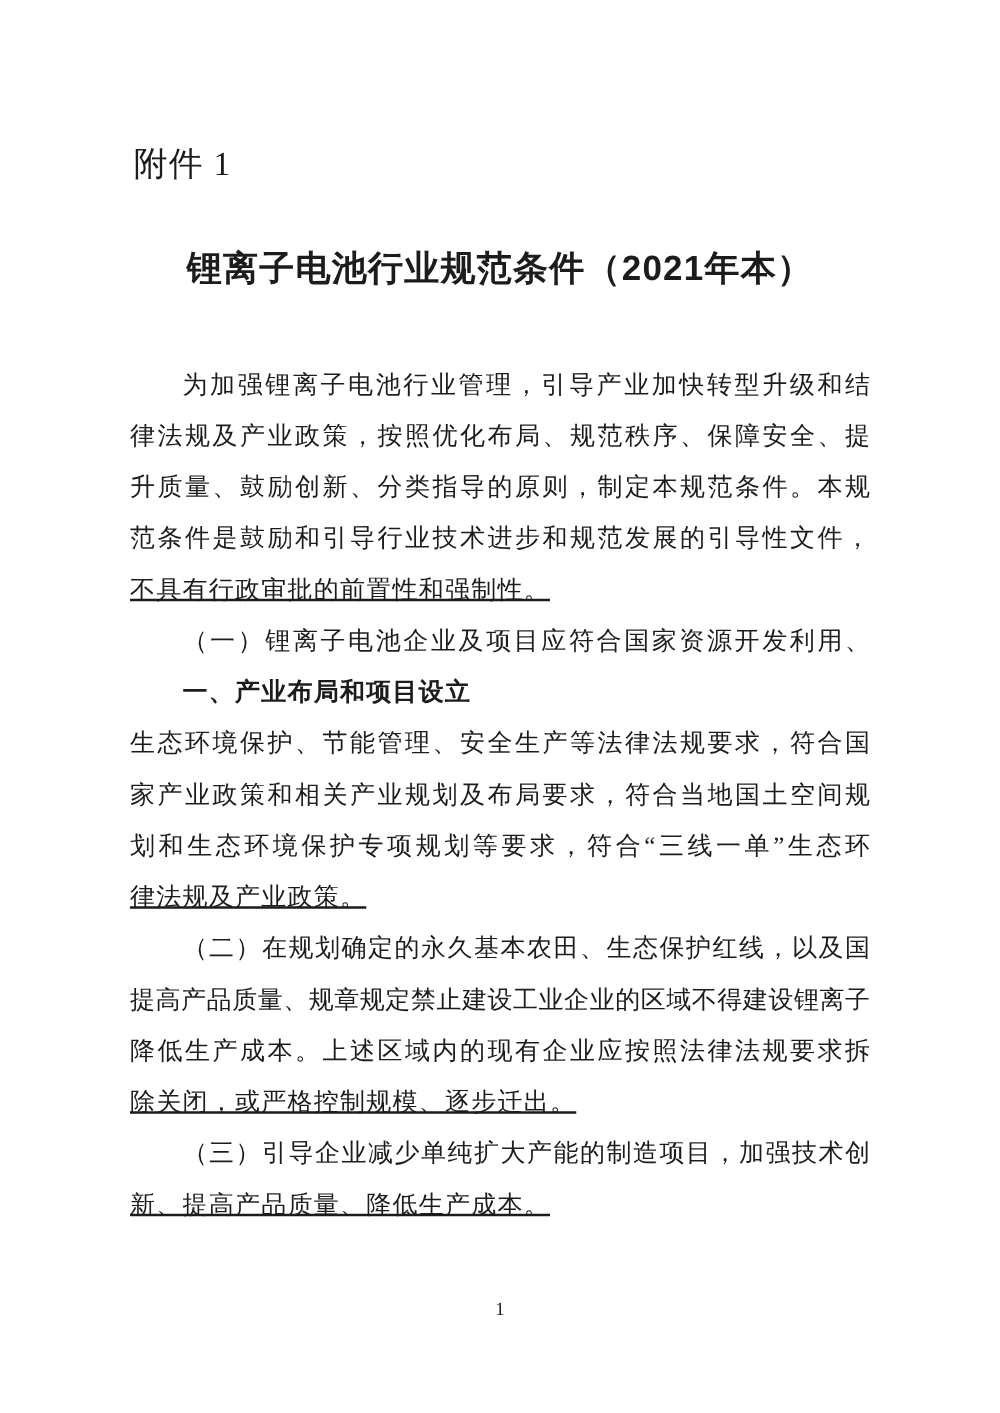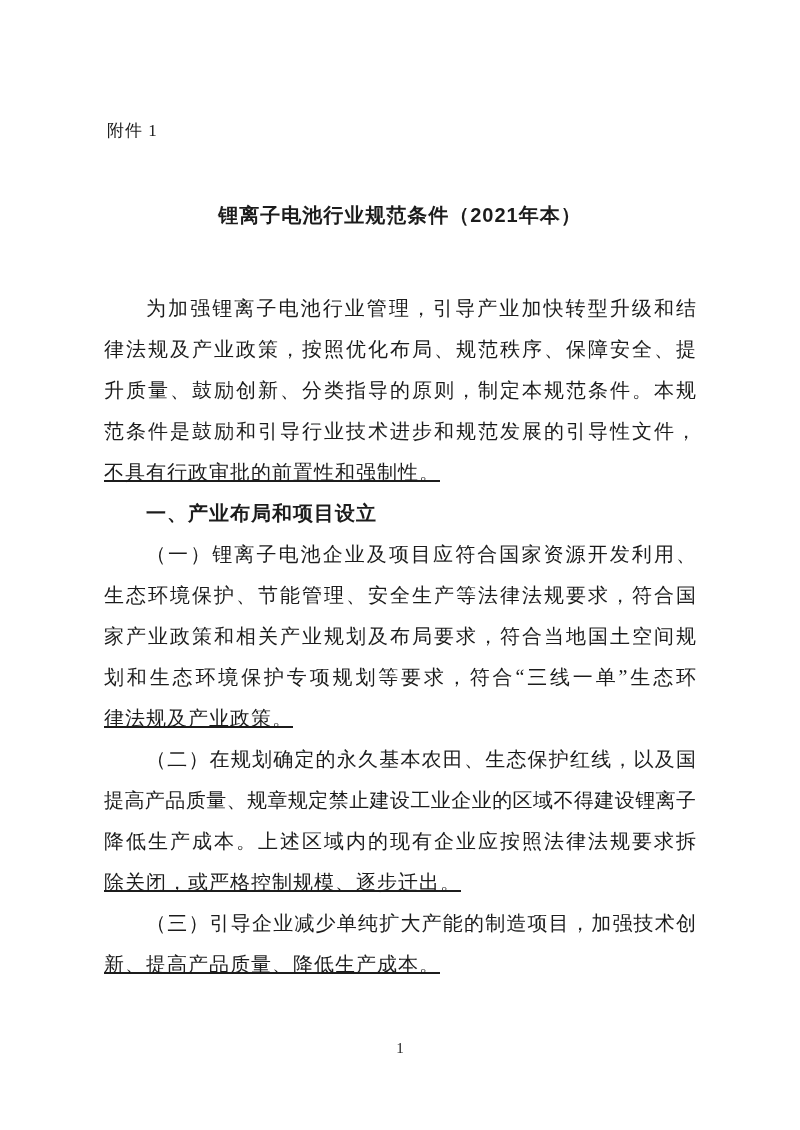--- a/index.html
+++ b/index.html
@@ -12,32 +12,32 @@
     background: #ffffff;
     position: relative;
     font-family: "Liberation Serif", serif;
     color: #1c1c1c;
     overflow: hidden;
   }
   .attachment {
     position: absolute;
     left: 107px;
     top: 114px;
-    font-size: 17px;
+    font-size: 27px;
     line-height: 34px;
     letter-spacing: 1px;
     white-space: nowrap;
   }
   .doc-title {
     position: absolute;
     left: 0;
     right: 0;
     top: 196px;
     text-align: center;
-    font-size: 20px;
+    font-size: 28px;
     line-height: 38px;
     font-weight: bold;
     font-family: "Liberation Sans", sans-serif;
     letter-spacing: 1px;
     white-space: nowrap;
   }
   .doc-body {
     position: absolute;
     left: 104px;
     top: 276px;
@@ -90,23 +90,23 @@
 
 <div class="doc-title">锂离子电池行业规范条件（2021年本）</div>
 
 <div class="doc-body">
   <div class="line indent">为加强锂离子电池行业管理，引导产业加快转型升级和结</div>
   <div class="line">律法规及产业政策，按照优化布局、规范秩序、保障安全、提</div>
   <div class="line">升质量、鼓励创新、分类指导的原则，制定本规范条件。本规</div>
   <div class="line">范条件是鼓励和引导行业技术进步和规范发展的引导性文件，</div>
   <div class="line plain">不具有行政审批的前置性和强制性。</div>
 
+  <div class="line indent">（一）锂离子电池企业及项目应符合国家资源开发利用、</div>
+
   <div class="line heading indent">一、产业布局和项目设立</div>
-
-  <div class="line indent">（一）锂离子电池企业及项目应符合国家资源开发利用、</div>
   <div class="line">生态环境保护、节能管理、安全生产等法律法规要求，符合国</div>
   <div class="line">家产业政策和相关产业规划及布局要求，符合当地国土空间规</div>
   <div class="line">划和生态环境保护专项规划等要求，符合“三线一单”生态环</div>
   <div class="line plain">律法规及产业政策。</div>
 
   <div class="line indent">（二）在规划确定的永久基本农田、生态保护红线，以及国</div>
   <div class="line">提高产品质量、规章规定禁止建设工业企业的区域不得建设锂离子</div>
   <div class="line">降低生产成本。上述区域内的现有企业应按照法律法规要求拆</div>
   <div class="line plain">除关闭，或严格控制规模、逐步迁出。</div>
 

